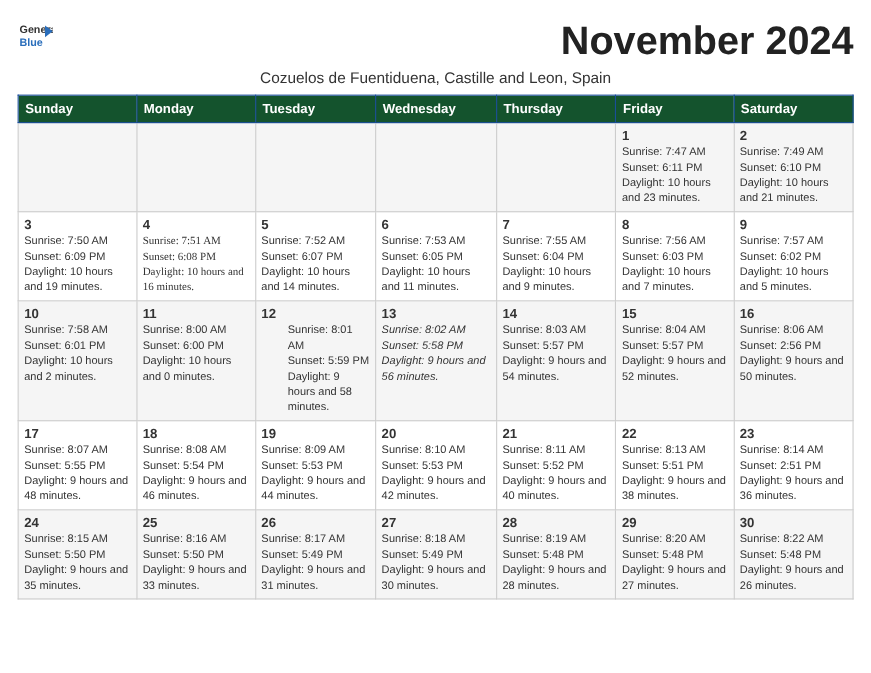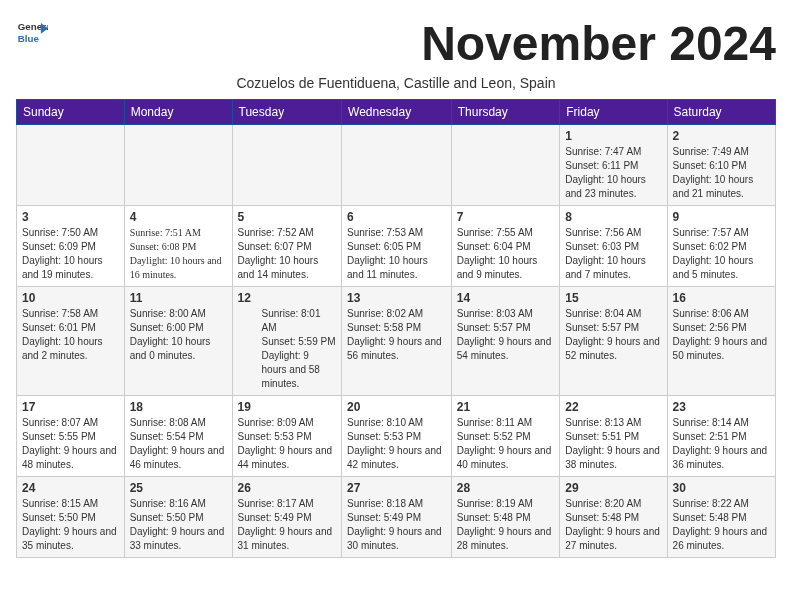--- a/index.html
+++ b/index.html
@@ -19,43 +19,43 @@
     .logo {
       display: flex;
       align-items: center;
       gap: 2px;
     }
     .logo-icon {
       width: 32px;
       height: 32px;
     }
     .month-title {
-      font-size: 48px;
+      font-size: 36px;
       font-weight: bold;
       color: #222;
       text-align: right;
     }
     .subtitle {
       text-align: center;
       font-size: 14px;
       color: #333;
       margin-bottom: 8px;
     }
     table {
       width: 100%;
       border-collapse: collapse;
       font-size: 10.5px;
     }
     thead th {
-      background: #4c1d95;
+      background: #14532d;
       color: #fff;
       text-align: left;
       padding: 5px 6px;
       font-size: 12px;
-      font-weight: normal;
+      font-weight: bold;
       border: 1px solid #1a4e99;
     }
     tbody td {
       vertical-align: top;
       border: 1px solid #ccc;
       padding: 4px 5px;
       width: 113px;
       min-height: 70px;
       color: #333;
       background: #fff;
@@ -187,21 +187,21 @@
 Daylight: 10 hours and 0 minutes.</div>
         </td>
         <td>
           <span class="day-number">12</span>
           <div class="day-info" style="white-space: pre-line; margin-left: 24px;">Sunrise: 8:01 AM
 Sunset: 5:59 PM
 Daylight: 9 hours and 58 minutes.</div>
         </td>
         <td>
           <span class="day-number">13</span>
-          <div class="day-info" style="white-space: pre-line;">Sunrise: 8:02 AM
+          <div class="day-info" style="white-space: pre-line; font-style: italic;">Sunrise: 8:02 AM
 Sunset: 5:58 PM
 Daylight: 9 hours and 56 minutes.</div>
         </td>
         <td>
           <span class="day-number">14</span>
           <div class="day-info" style="white-space: pre-line;">Sunrise: 8:03 AM
 Sunset: 5:57 PM
 Daylight: 9 hours and 54 minutes.</div>
         </td>
         <td>

